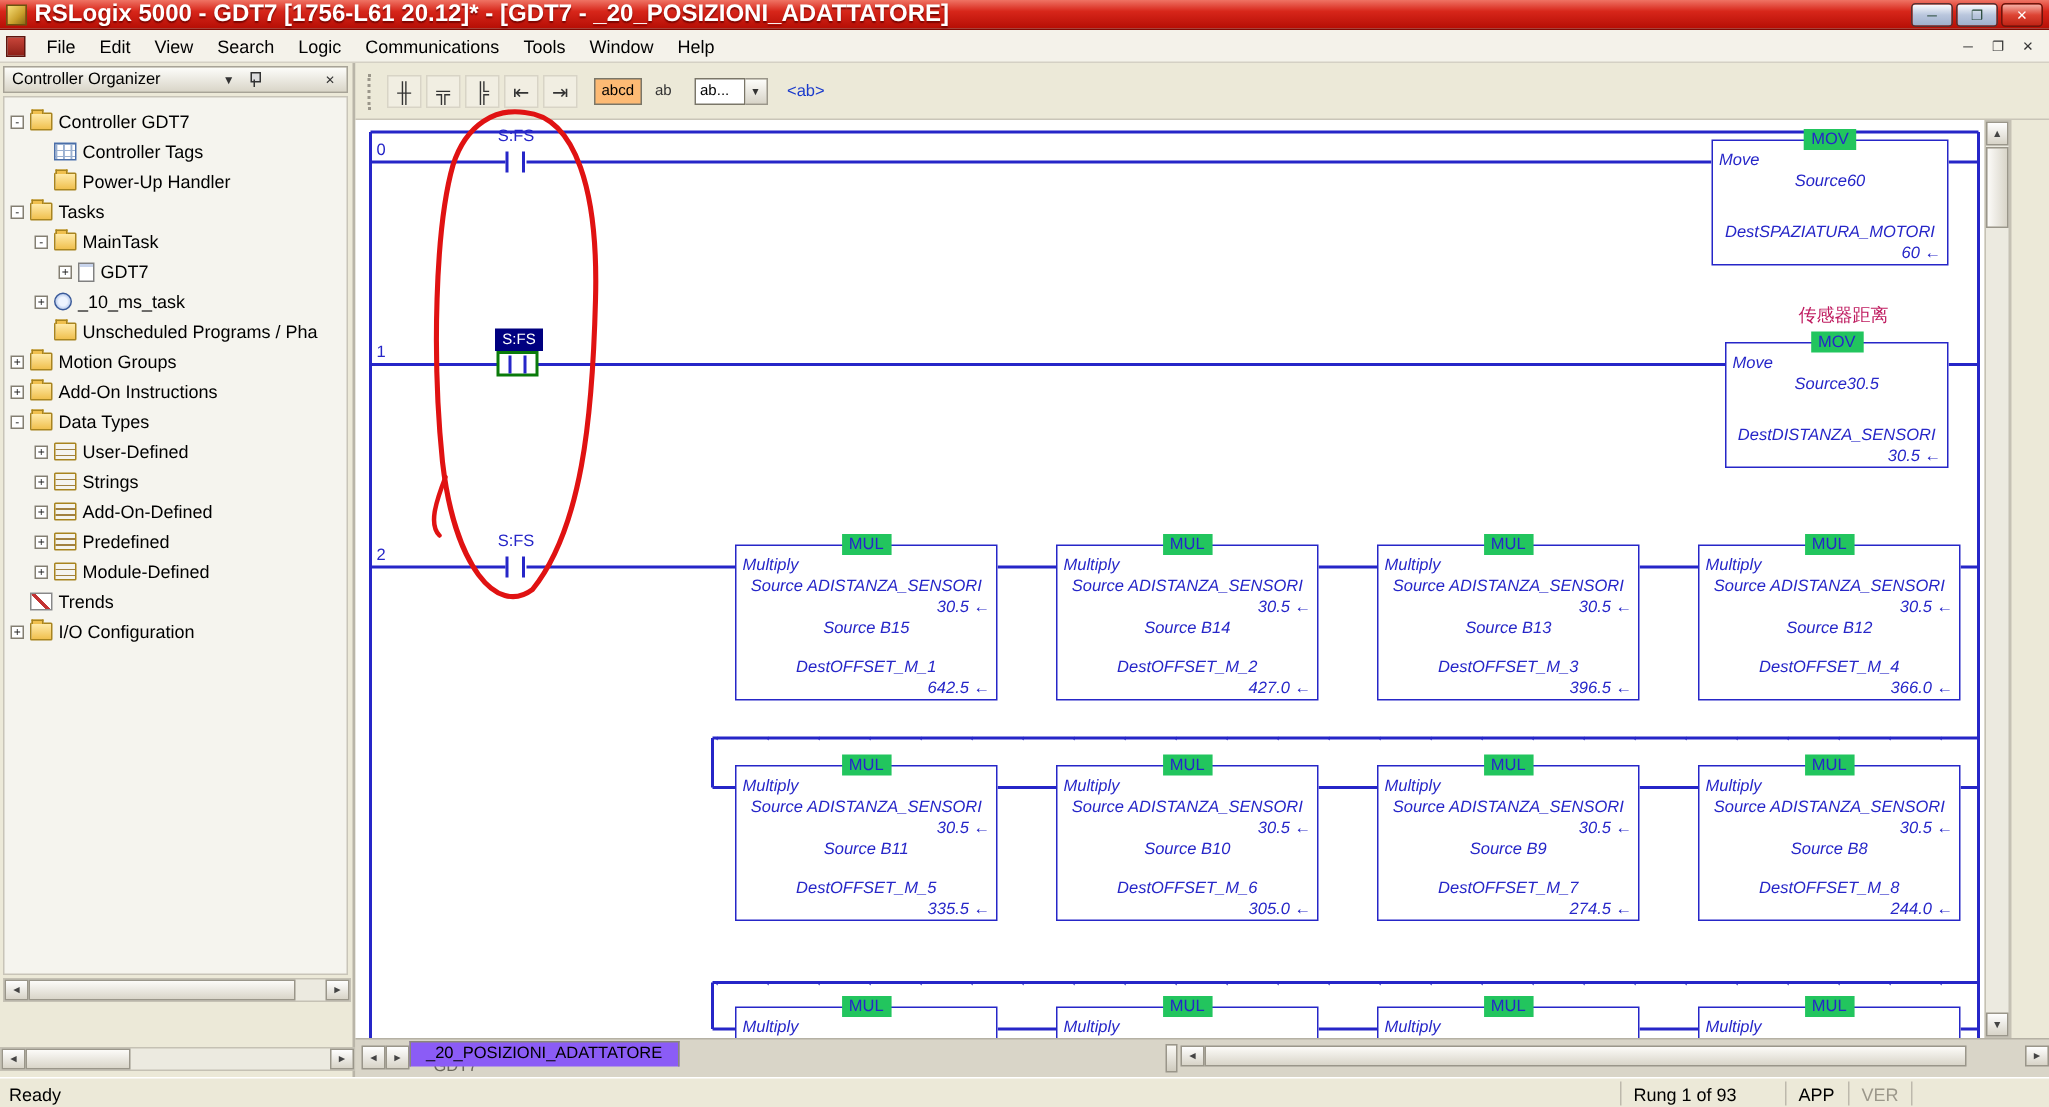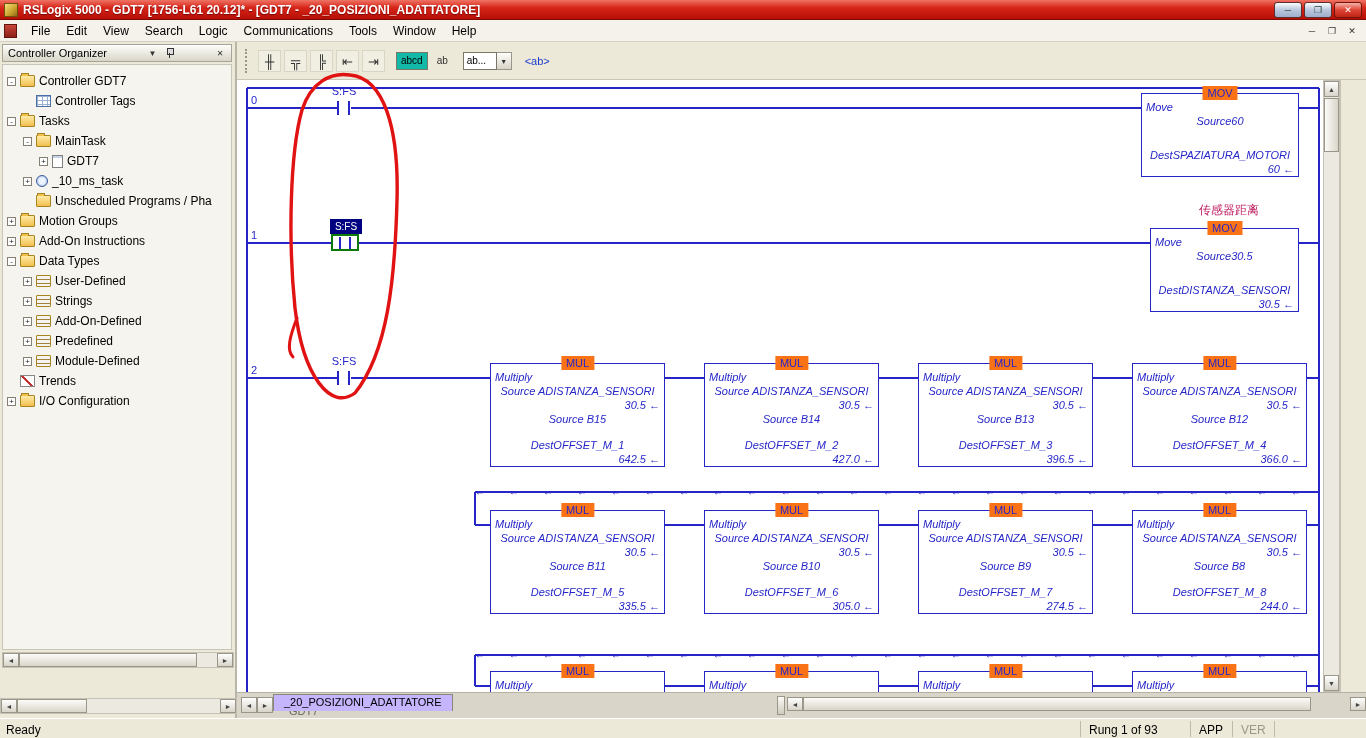--- a/index.html
+++ b/index.html
@@ -11,21 +11,21 @@
   :root{
     --blue:#2626c8; --navy:#000080; --green:#0a7a0a; --red:#e01212;
   }
   .abs{position:absolute;}
 
   
   .titlebar{left:0;top:0;width:1366px;height:20px;
     background:linear-gradient(180deg,#ef7364 0%,#d7261a 40%,#b60e05 100%);
     display:flex;align-items:center;padding:0 4px;gap:5px;border-bottom:1px solid #7e0a04;}
   .app-icon{width:14px;height:14px;background:linear-gradient(135deg,#f7e07a,#caa02c 60%,#8a6a14);border:1px solid #6b5410;flex:none;}
-  .title-text{color:#fff;font-size:12px;font-weight:bold;text-shadow:0 1px 1px #7a0500;white-space:nowrap;}
+  .title-text{color:#fff;font-size:16px;font-weight:bold;text-shadow:0 1px 1px #7a0500;white-space:nowrap;}
   .winbtns{margin-left:auto;display:flex;gap:2px;}
   .wbtn{width:28px;height:16px;border-radius:3px;border:1px solid #5a3030;font-size:9px;line-height:14px;text-align:center;color:#243;
     background:linear-gradient(#fbfdff,#b9c6dd 50%,#9fb0cc);}
   .wbtn.close{background:linear-gradient(#f6b1a7,#dd4434 50%,#c02415);color:#fff;border-color:#6e150c;}
 
   
   .menubar{left:0;top:20px;width:1366px;height:22px;background:#f4f2ea;border-bottom:1px solid #d4d0c4;
     display:flex;align-items:center;font-size:12px;}
   .menu-book{width:13px;height:14px;margin:0 6px 0 4px;background:linear-gradient(#c8453a,#8e2017);border:1px solid #5e150e;flex:none;}
   .menu-item{padding:3px 8px;cursor:default;}
@@ -61,59 +61,59 @@
   .sbtn{width:16px;height:14px;flex:none;border:1px solid #9a968a;background:linear-gradient(#fefefe,#d8d4c8);
     font-size:7px;color:#444;text-align:center;line-height:13px;}
   .sthumb{height:14px;background:linear-gradient(#fcfbf8,#d9d5c9);border:1px solid #9a968a;flex:none;}
   .strail{flex:1;}
 
   
   .toolbar{left:237px;top:42px;width:1129px;height:38px;background:#ece9d8;border-bottom:1px solid #c9c5b8;
     display:flex;align-items:center;padding-left:8px;gap:3px;}
   .tb-handle{width:4px;height:24px;border-left:2px dotted #9a968a;margin-right:6px;}
   .tb-ic{width:23px;height:22px;text-align:center;line-height:21px;font-size:13px;color:#333;border:1px solid #d8d4c6;background:#f1eee2;}
-  .tb-box{height:18px;border:1px solid #7a7668;background:#14b8a6;font-size:10px;line-height:16px;padding:0 4px;margin-left:8px;}
+  .tb-box{height:18px;border:1px solid #7a7668;background:#fdba74;font-size:10px;line-height:16px;padding:0 4px;margin-left:8px;}
   .tb-combo{display:flex;margin-left:6px;}
   .tb-combo .val{width:34px;height:18px;border:1px solid #7a7668;background:#fff;font-size:10px;line-height:16px;padding:0 3px;}
   .tb-combo .drop{width:15px;height:18px;border:1px solid #9a968a;border-left:none;background:linear-gradient(#fdfdfa,#d8d4c8);font-size:7px;text-align:center;line-height:17px;color:#333;}
   .tb-tag{color:#1a3acc;font-size:11px;margin-left:10px;}
 
   
   .ladder{left:237px;top:80px;width:1086px;height:612px;background:#fff;overflow:hidden;}
   .rnum{position:absolute;left:14px;font-size:11px;color:var(--blue);}
   .clabel{position:absolute;width:60px;text-align:center;font-size:11px;color:var(--blue);}
   .cbar{position:absolute;width:2px;height:14px;background:var(--blue);}
   .sel-tag{position:absolute;left:93px;top:139px;width:32px;height:15px;background:var(--navy);color:#fff;
     font-size:10px;line-height:15px;text-align:center;}
   .sel-box{position:absolute;left:94px;top:154px;width:28px;height:17px;border:2px solid var(--green);}
   .lcomment{position:absolute;left:927px;top:122px;width:130px;text-align:center;font-size:12px;color:#be185d;}
   .lblock{position:absolute;border:1px solid var(--blue);background:#fff;color:var(--blue);font-size:11px;
     padding-top:6px;display:flex;flex-direction:column;}
-  .btitle{position:absolute;top:-8px;left:50%;transform:translateX(-50%);background:#f97316;padding:0 5px;height:14px;line-height:14px;}
+  .btitle{position:absolute;top:-8px;left:50%;transform:translateX(-50%);background:#22c55e;padding:0 5px;height:14px;line-height:14px;}
   .brow{height:14px;line-height:14px;padding:0 4px;white-space:nowrap;font-style:italic;}
   .split{display:flex;justify-content:center;}
   .vright{text-align:right;}
   .sp14{height:14px;}
   .sp22{height:22px;}
   .arrow-row{position:absolute;left:238px;width:844px;height:12px;line-height:12px;overflow:hidden;
     font-size:10px;letter-spacing:24px;color:var(--blue);white-space:nowrap;}
 
   
   .vscroll{left:1323px;top:80px;width:17px;height:612px;background:#eceae0;border:1px solid #c5c1b4;}
   .vbtn{position:absolute;left:0;width:15px;height:16px;border:1px solid #9a968a;background:linear-gradient(#fefefe,#d8d4c8);
     font-size:7px;color:#444;text-align:center;line-height:15px;}
   .vthumb{position:absolute;left:0;top:17px;width:15px;height:54px;background:linear-gradient(90deg,#fcfbf8,#d9d5c9);border:1px solid #9a968a;}
   .rightstrip{left:1340px;top:80px;width:26px;height:612px;background:#ece9d8;border-left:1px solid #c5c1b4;}
 
   
   .tabbar{left:237px;top:692px;width:1129px;height:26px;background:#d9d5c8;border-top:1px solid #b5b1a4;}
   .tab-nav{position:absolute;top:4px;width:16px;height:16px;border:1px solid #9a968a;background:linear-gradient(#fefefe,#d8d4c8);
     font-size:7px;color:#444;text-align:center;line-height:15px;}
   .tab-inactive{position:absolute;left:46px;top:12px;height:14px;font-size:11px;color:#6a675c;z-index:1;padding:0 6px;}
-  .tab-active{position:absolute;left:36px;top:1px;height:17px;background:#c4b5fd;border:1px solid #8a867a;border-bottom:none;
+  .tab-active{position:absolute;left:36px;top:1px;height:17px;background:#8b5cf6;border:1px solid #8a867a;border-bottom:none;
     font-size:11px;line-height:15px;padding:0 10px;z-index:2;}
   .tab-splitter{position:absolute;left:540px;top:3px;width:8px;height:19px;background:linear-gradient(#fbfaf6,#cfcbbe);border:1px solid #9a968a;}
   .tabbar .sbar{border:none;background:transparent;}
 
   
   .statusbar{left:0;top:718px;width:1366px;height:20px;background:#ece9d8;border-top:1px solid #fff;
     display:flex;align-items:center;font-size:12px;}
   .scell{padding:2px 8px;border-left:1px solid #bdb9ac;height:16px;line-height:14px;}
   .s-ready{padding-left:6px;border-left:none;}
   .s-rung{margin-left:auto;width:110px;}
@@ -165,20 +165,25 @@
       <div class="tree-row" style="padding-left: 4px;">
         <span class="expander">-</span>
         <span class="tree-ic ic-folder"></span>
         <span class="tree-label">Controller GDT7</span>
       </div>
       <div class="tree-row" style="padding-left: 20px;">
         <span class="expander noexp"></span>
         <span class="tree-ic ic-tags"></span>
         <span class="tree-label">Controller Tags</span>
       </div>
+      <div class="tree-row" style="padding-left: 20px;">
+        <span class="expander noexp"></span>
+        <span class="tree-ic ic-folder"></span>
+        <span class="tree-label">Power-Up Handler</span>
+      </div>
       <div class="tree-row" style="padding-left: 4px;">
         <span class="expander">-</span>
         <span class="tree-ic ic-folder"></span>
         <span class="tree-label">Tasks</span>
       </div>
       <div class="tree-row" style="padding-left: 20px;">
         <span class="expander">-</span>
         <span class="tree-ic ic-folder"></span>
         <span class="tree-label">MainTask</span>
       </div>

